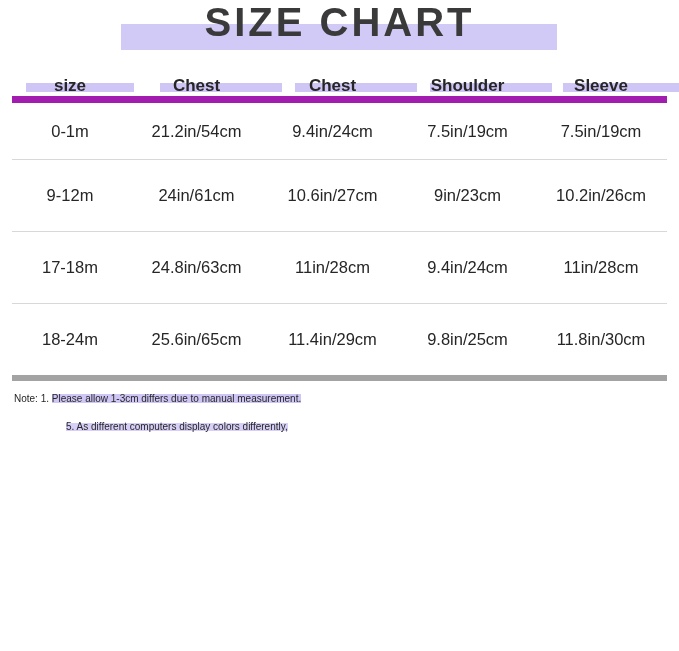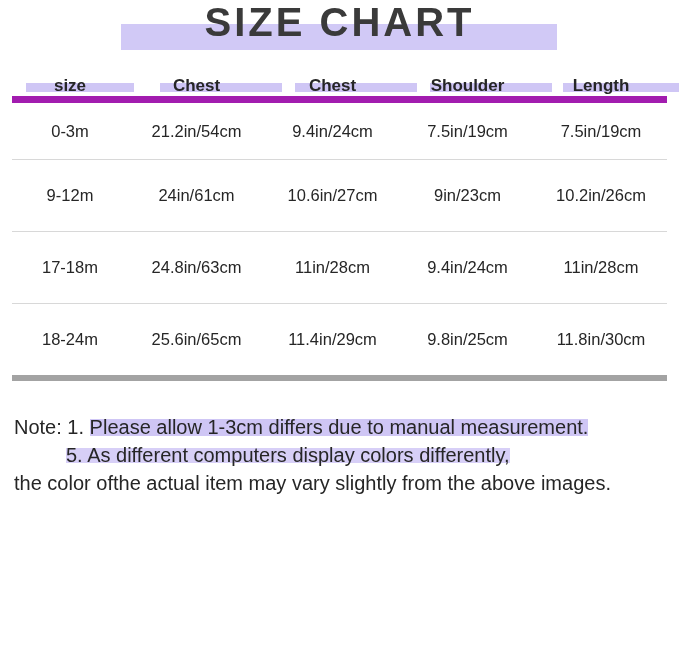--- a/index.html
+++ b/index.html
@@ -98,23 +98,23 @@
     top: 21px;
     height: 9px;
     background: #cfc6f5;
     z-index: 0;
   }
   .hdr-cellwrap { position: relative; z-index: 2; display: inline-block; }
 
   
   .notes {
     position: relative;
-    margin-top: 32px;
+    margin-top: 4px;
     padding: 0 14px;
-    font-size: 20px;
+    font-size: 10px;
     line-height: 28px;
     color: #262626;
   }
   .note-line { position: relative; white-space: nowrap; }
   .note-line.l1 { padding-left: 0; }
   .note-line.l2 { padding-left: 52px; }
   .note-line.l3 { padding-left: 0; }
   .hl {
     background: linear-gradient(transparent 12%, #cfc6f5 12%, #cfc6f5 92%, transparent 92%);
   }
@@ -146,26 +146,26 @@
           <col class="col-chest">
           <col class="col-shoulder">
           <col class="col-sleeve">
       </colgroup>
       <thead>
         <tr>
           <th><span class="hdr-cellwrap">size</span></th>
           <th><span class="hdr-cellwrap">Chest</span></th>
           <th><span class="hdr-cellwrap">Chest</span></th>
           <th><span class="hdr-cellwrap">Shoulder</span></th>
-          <th><span class="hdr-cellwrap">Length</span></th>
+          <th><span class="hdr-cellwrap">Sleeve</span></th>
         </tr>
       </thead>
       <tbody>
         <tr>
-          <td>0-3m</td>
+          <td>0-1m</td>
           <td>21.2in/54cm</td>
           <td>9.4in/24cm</td>
           <td>7.5in/19cm</td>
           <td>7.5in/19cm</td>
         </tr>
         <tr>
           <td>9-12m</td>
           <td>24in/61cm</td>
           <td>10.6in/27cm</td>
           <td>9in/23cm</td>
@@ -185,16 +185,15 @@
           <td>9.8in/25cm</td>
           <td>11.8in/30cm</td>
         </tr>
       </tbody>
     </table>
   </div>
 
   <div class="notes">
     <div class="note-line l1"><span>Note: 1. </span><span class="hl">Please allow 1-3cm differs due to manual measurement.</span></div>
     <div class="note-line l2"><span class="hl-soft">5. As different computers display colors differently,</span></div>
-    <div class="note-line l3"><span>the color ofthe actual item may vary slightly from the above images.</span></div>
   </div>
 
 </div>
 
 </body></html>

